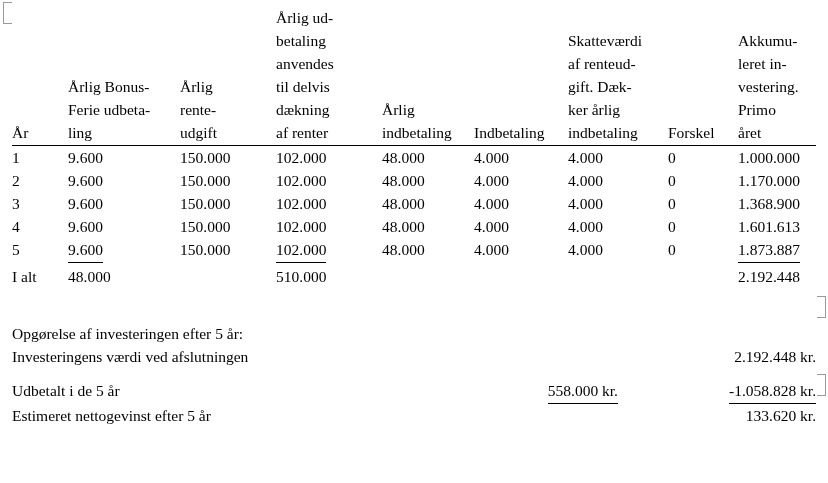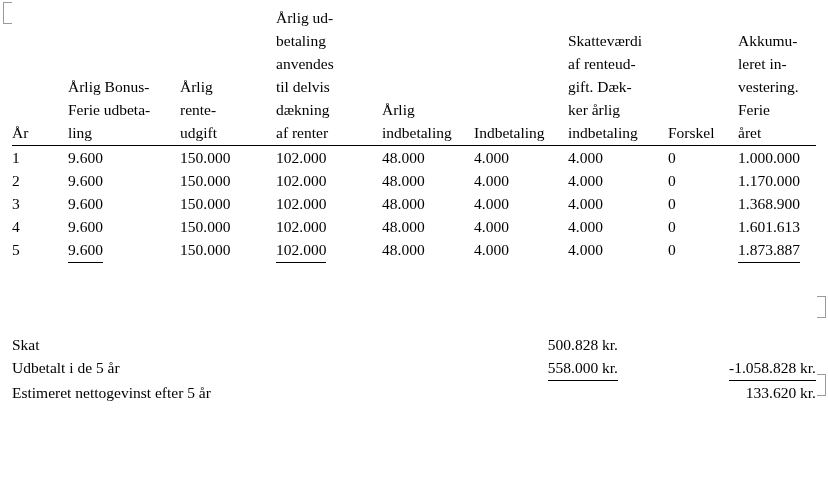--- a/index.html
+++ b/index.html
@@ -207,21 +207,21 @@
               <span>&nbsp;</span>
               <span>Forskel</span>
             </span>
           </th>
           <th>
             <span class="hdr-lines">
               <span>&nbsp;</span>
               <span>Akkumu-</span>
               <span>leret in-</span>
               <span>vestering.</span>
-              <span>Ferie</span>
+              <span>Primo</span>
               <span>året</span>
             </span>
           </th>
         </tr>
     </thead>
     <tbody id="tbody">
         <tr>
           <td class="lab"><span>1</span></td>
           <td class="num"><span>9.600</span></td>
           <td class="num"><span>150.000</span></td>
@@ -268,40 +268,54 @@
         <tr>
           <td class="lab"><span>5</span></td>
           <td class="num"><span class="uline">9.600</span></td>
           <td class="num"><span>150.000</span></td>
           <td class="num"><span class="uline">102.000</span></td>
           <td class="num"><span>48.000</span></td>
           <td class="num"><span>4.000</span></td>
           <td class="num"><span>4.000</span></td>
           <td class="num"><span>0</span></td>
           <td class="num"><span class="uline">1.873.887</span></td>
+        </tr>
+        <tr class="row-total">
+          <td class="lab">I alt</td>
+          <td class="num">48.000</td>
+          <td class="num">&nbsp;</td>
+          <td class="num">510.000</td>
+          <td class="num">&nbsp;</td>
+          <td class="num">&nbsp;</td>
+          <td class="num">&nbsp;</td>
+          <td class="num">&nbsp;</td>
+          <td class="num">2.192.448</td>
         </tr>
       </tbody>
   </table>
 </div>
 
 <div class="summary">
   <table>
     <colgroup>
         <col class="s-label">
         <col class="s-mid">
         <col class="s-right">
       </colgroup>
     <tbody id="sbody">
+        <tr>
+          <td class="s-label" colspan="3">Opgørelse af investeringen efter 5 år:</td>
+        </tr>
+        <tr>
+          <td class="s-label">Investeringens værdi ved afslutningen</td>
+          <td class="s-mid"><span>&nbsp;</span></td>
+          <td class="s-right"><span>2.192.448 kr.</span></td>
+        </tr>
         <tr class="spacer">
           <td colspan="3"></td>
-        </tr>
-        <tr>
-          <td class="s-label">Skat</td>
-          <td class="s-mid"><span>500.828 kr.</span></td>
-          <td class="s-right"><span>&nbsp;</span></td>
         </tr>
         <tr>
           <td class="s-label">Udbetalt i de 5 år</td>
           <td class="s-mid"><span class="uline">558.000 kr.</span></td>
           <td class="s-right"><span class="uline">-1.058.828 kr.</span></td>
         </tr>
         <tr>
           <td class="s-label">Estimeret nettogevinst efter 5 år</td>
           <td class="s-mid"><span>&nbsp;</span></td>
           <td class="s-right"><span>133.620 kr.</span></td>

